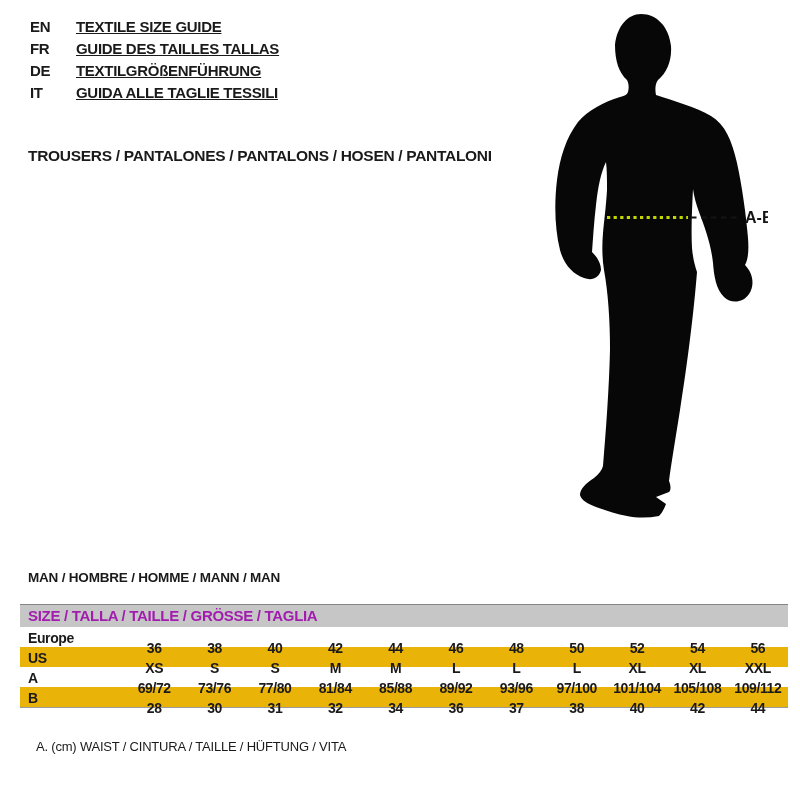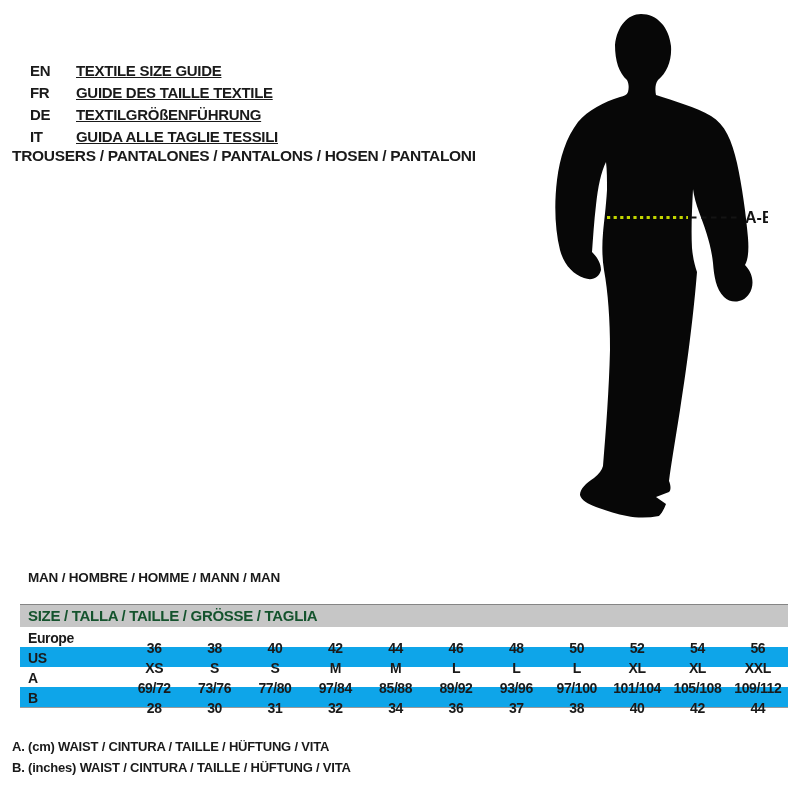--- a/index.html
+++ b/index.html
@@ -4,59 +4,59 @@
 <style>
   html,body{margin:0;padding:0;}
   body{
     width:800px;height:800px;position:relative;overflow:hidden;
     background:#ffffff;color:#1a1a1a;
     font-family:"Liberation Sans","DejaVu Sans",sans-serif;
     -webkit-font-smoothing:antialiased;
   }
 
   
-  .lang-list{position:absolute;left:30px;top:16px;margin-top:44px;}
+  .lang-list{position:absolute;left:30px;top:16px;}
   .lang-row{display:flex;line-height:22px;font-size:15px;font-weight:700;letter-spacing:-0.3px;}
   .lang-code{width:46px;flex:0 0 46px;}
   .lang-label{white-space:nowrap;text-decoration:underline;}
 
   
-  .category{position:absolute;left:12px;top:147px;font-size:15.5px;font-weight:700;letter-spacing:-0.3px;white-space:nowrap;}
+  .category{position:absolute;left:28px;top:147px;font-size:15.5px;font-weight:700;letter-spacing:-0.3px;white-space:nowrap;}
 
   
   .figure-svg{position:absolute;left:548px;top:10px;width:220px;height:520px;}
   .ab-label{font-family:"Liberation Sans","DejaVu Sans",sans-serif;font-weight:700;font-size:16px;}
 
   
   .man-title{position:absolute;left:28px;top:570px;font-size:13.5px;font-weight:700;letter-spacing:-0.2px;white-space:nowrap;}
 
   
   .size-table{position:absolute;left:20px;top:604px;width:768px;border-bottom:1px solid #9a9a9a;}
   .thead{height:22px;line-height:22px;background:#c6c6c6;border-top:1px solid #858585;
-         padding-left:8px;font-size:15px;font-weight:700;color:#14532d;letter-spacing:-0.3px;}
+         padding-left:8px;font-size:15px;font-weight:700;color:#a21caf;letter-spacing:-0.3px;}
   .trow{display:grid;grid-template-columns:104px repeat(11,1fr);height:20px;line-height:22px;
         font-size:14px;font-weight:700;letter-spacing:-0.4px;}
-  .trow.alt{background:#0ea5e9;}
+  .trow.alt{background:#eab308;}
   .trow .rlabel{padding-left:8px;text-align:left;}
   .trow .cell{text-align:center;margin-top:10px;}
 
   
-  .notes{position:absolute;left:12px;top:736px;line-height:21px;font-size:13px;font-weight:700;letter-spacing:-0.2px;}
+  .notes{position:absolute;left:36px;top:736px;line-height:21px;font-size:13px;font-weight:400;letter-spacing:-0.2px;}
 </style>
 </head>
 <body>
 
 <div class="lang-list">
   <div class="lang-row">
     <span class="lang-code">EN</span>
     <span class="lang-label">TEXTILE SIZE GUIDE</span>
   </div>
   <div class="lang-row">
     <span class="lang-code">FR</span>
-    <span class="lang-label">GUIDE DES TAILLE TEXTILE</span>
+    <span class="lang-label">GUIDE DES TAILLES TALLAS</span>
   </div>
   <div class="lang-row">
     <span class="lang-code">DE</span>
     <span class="lang-label">TEXTILGRÖßENFÜHRUNG</span>
   </div>
   <div class="lang-row">
     <span class="lang-code">IT</span>
     <span class="lang-label">GUIDA ALLE TAGLIE TESSILI</span>
   </div>
 </div>
@@ -126,21 +126,21 @@
     <div class="cell">XL</div>
     <div class="cell">XL</div>
     <div class="cell">XXL</div>
   </div>
 
   <div class="trow">
     <div class="rlabel">A</div>
     <div class="cell">69/72</div>
     <div class="cell">73/76</div>
     <div class="cell">77/80</div>
-    <div class="cell">97/84</div>
+    <div class="cell">81/84</div>
     <div class="cell">85/88</div>
     <div class="cell">89/92</div>
     <div class="cell">93/96</div>
     <div class="cell">97/100</div>
     <div class="cell">101/104</div>
     <div class="cell">105/108</div>
     <div class="cell">109/112</div>
   </div>
 
   <div class="trow alt">
@@ -154,14 +154,13 @@
     <div class="cell">37</div>
     <div class="cell">38</div>
     <div class="cell">40</div>
     <div class="cell">42</div>
     <div class="cell">44</div>
   </div>
 </div>
 
 <div class="notes">
   <div>A. (cm) WAIST / CINTURA / TAILLE / HÜFTUNG / VITA</div>
-  <div>B. (inches) WAIST / CINTURA / TAILLE / HÜFTUNG / VITA</div>
 </div>
 
 </body></html>

